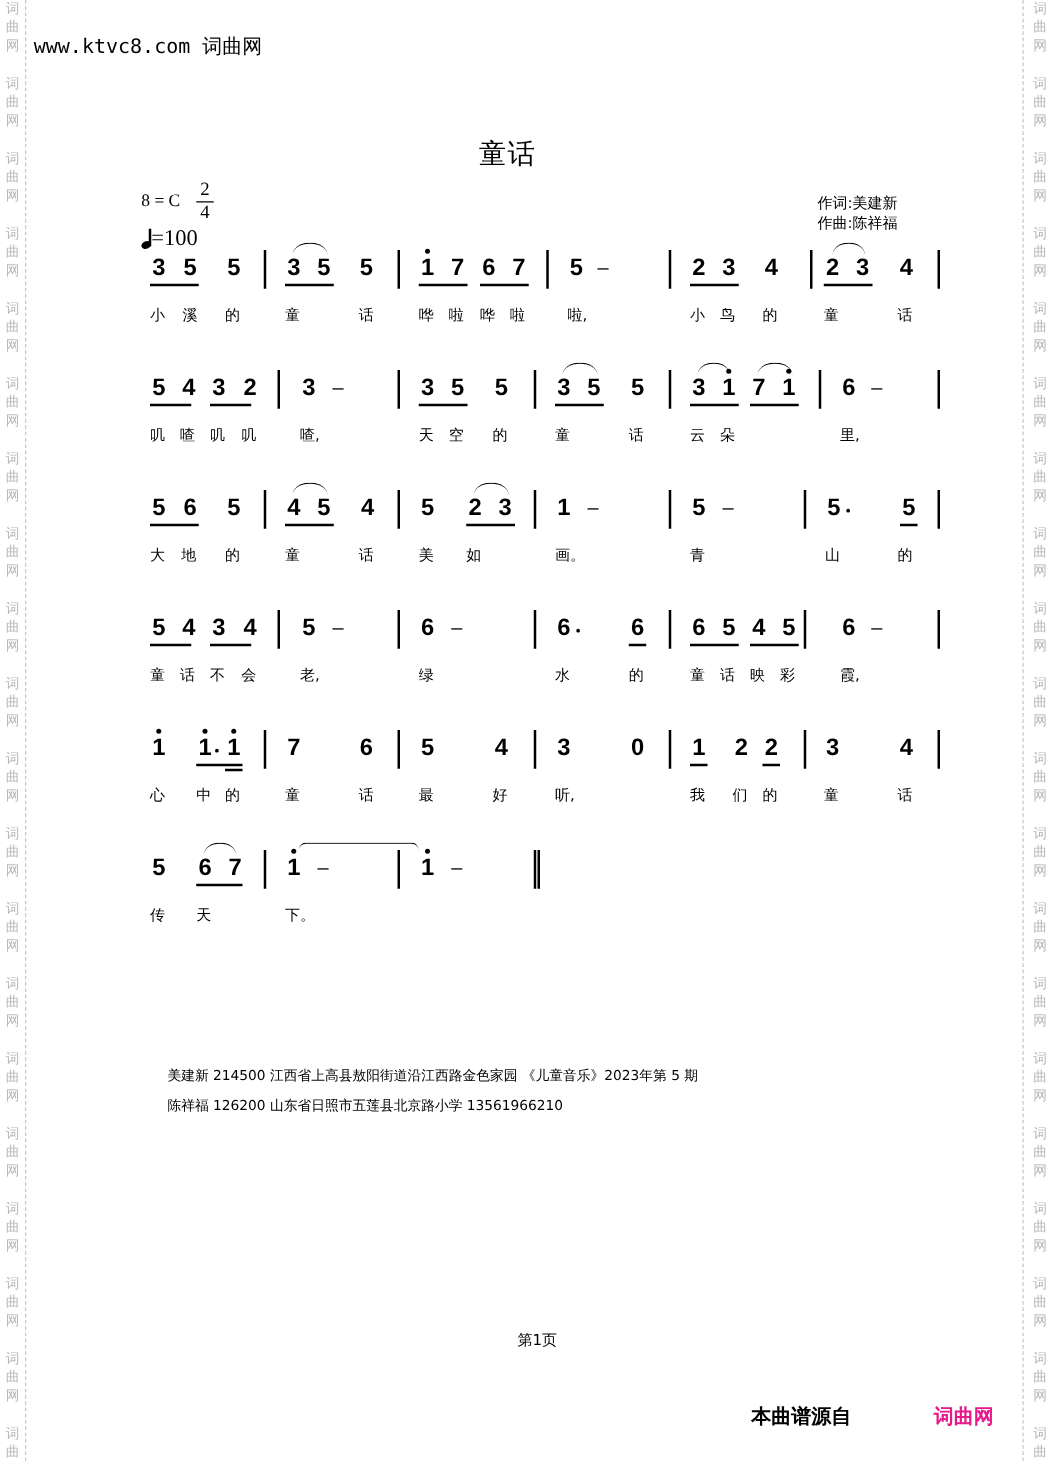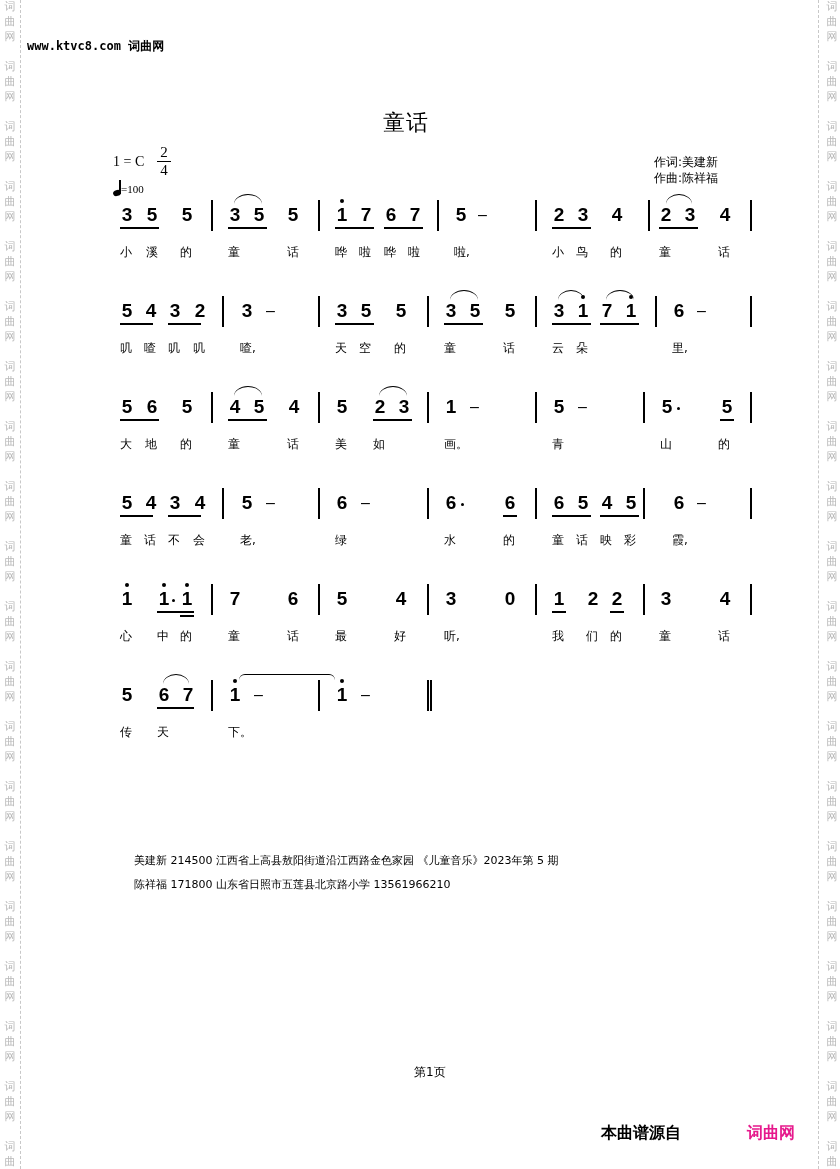--- a/index.html
+++ b/index.html
@@ -7,29 +7,29 @@
   body { position:relative; font-family:"DejaVu Sans", sans-serif; color:#000; }
 
   .wm-col { position:absolute; top:0; width:16px; height:1169px; }
   .wm-col.left { left:2px; }
   .wm-col.right { left:824px; }
   .wm-line { position:absolute; top:0; height:1169px; border-left:1px dashed #c8c8c8; }
   .wm-line.left { left:20px; }
   .wm-line.right { left:818px; }
   .wm-char { position:absolute; left:0; width:16px; font-size:11px; color:#b8b8b8; text-align:center; line-height:14px; }
 
-  .site { position:absolute; left:27px; top:38px; font-size:12px; font-family:"DejaVu Sans Mono", monospace;font-weight:bold; }
+  .site { position:absolute; left:27px; top:27px; font-size:16px; font-family:"DejaVu Sans Mono", monospace; }
   .site .cn { font-family:"DejaVu Sans", sans-serif; }
 
   .title { position:absolute; left:0; width:812px; top:108px; text-align:center; font-size:22px; font-family:"DejaVu Sans", sans-serif; letter-spacing:1px; }
 
   .key { position:absolute; left:113px; top:154px; font-size:14px; font-family:"Liberation Serif", serif; }
   .timesig { position:absolute; left:157px; top:144px; font-family:"Liberation Serif", serif; font-size:15px; text-align:center; width:14px; line-height:17px; }
   .timesig .num { border-bottom:1px solid #000; display:block; }
-  .tempo { position:absolute; left:113px; top:180px; font-size:11px; font-family:"Liberation Serif", serif; }
+  .tempo { position:absolute; left:113px; top:180px; font-size:18px; font-family:"Liberation Serif", serif; }
   .tempo .note { display:inline-block; position:relative; width:8px; height:16px; vertical-align:-3px; }
   .tempo .note:before { content:""; position:absolute; left:0; bottom:0; width:8px; height:6px; background:#000; border-radius:50%; transform:rotate(-20deg); }
   .tempo .note:after { content:""; position:absolute; left:6px; top:0; width:1.5px; height:14px; background:#000; }
 
   .credits { position:absolute; left:654px; top:154px; font-size:12px; line-height:16px; }
 
   .row { position:absolute; left:0; width:840px; height:80px; }
   .bar { position:absolute; width:1.5px; height:31px; background:#000; }
   .bar.double { width:2px; box-shadow:3px 0 0 #000; }
   .n { position:absolute; font-family:"Liberation Sans", sans-serif; font-weight:bold; font-size:19px; width:14px; text-align:center; line-height:22px; }
@@ -173,21 +173,21 @@
     <span class="wm-char" style="top: 1155px;">曲</span>
   </div>
 
 <div class="site">
   <span>www.ktvc8.com</span>
   <span class="cn">词曲网</span>
 </div>
 
 <div class="title">童话</div>
 
-<div class="key">1 = C</div>
+<div class="key">8 = C</div>
 <div class="timesig">
   <span class="num">2</span>
   <span>4</span>
 </div>
 <div class="tempo">
   <span class="note"></span><span>=100</span>
 </div>
 
 <div class="credits">
   <div>作词:美建新</div>
@@ -430,16 +430,16 @@
       <div class="arc" style="left: 239px; width: 96px; top: -6px; height: 6px; border-radius: 20px 20px 0px 0px;"></div>
       <div class="dash" style="left: 254px; top: 4px;">–</div>
       <div class="dash" style="left: 361px; top: 4px;">–</div>
       <div class="ly" style="left: 120px; top: 45px;">传</div>
       <div class="ly" style="left: 157px; top: 45px;">天</div>
       <div class="ly" style="left: 228px; top: 45px;">下。</div>
     </div>
   </div>
 
 <div class="footer-info" style="top:854px;">美建新  214500  江西省上高县敖阳街道沿江西路金色家园    《儿童音乐》2023年第 5 期</div>
-<div class="footer-info" style="top:878px;">陈祥福  171800  山东省日照市五莲县北京路小学    13561966210</div>
+<div class="footer-info" style="top:878px;">陈祥福  126200  山东省日照市五莲县北京路小学    13561966210</div>
 <div class="page-num">第1页</div>
 <div class="source">本曲谱源自</div>
 <div class="source-brand">词曲网</div>
 
 </body></html>

